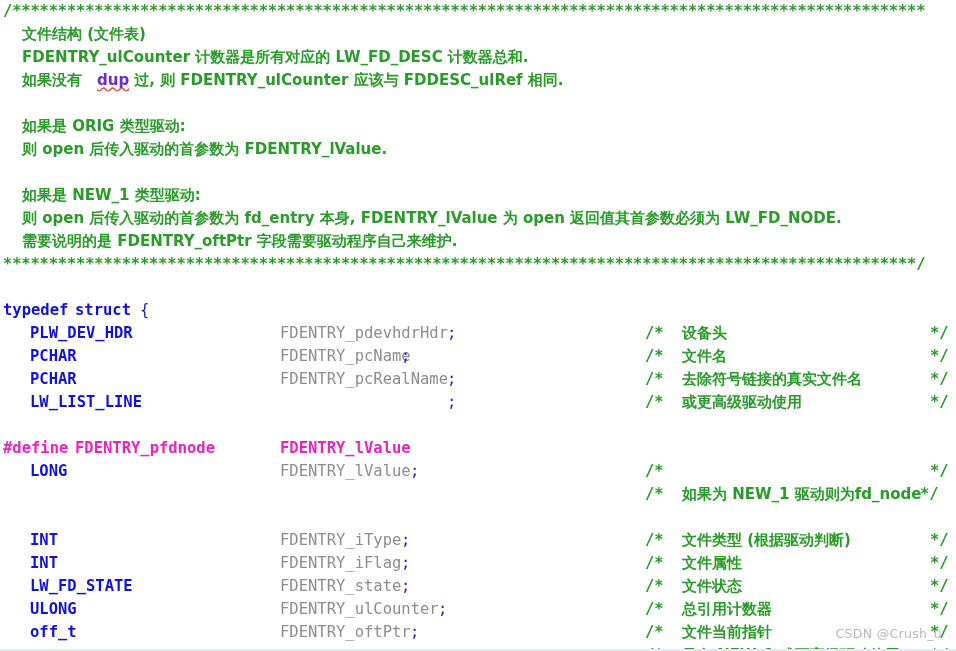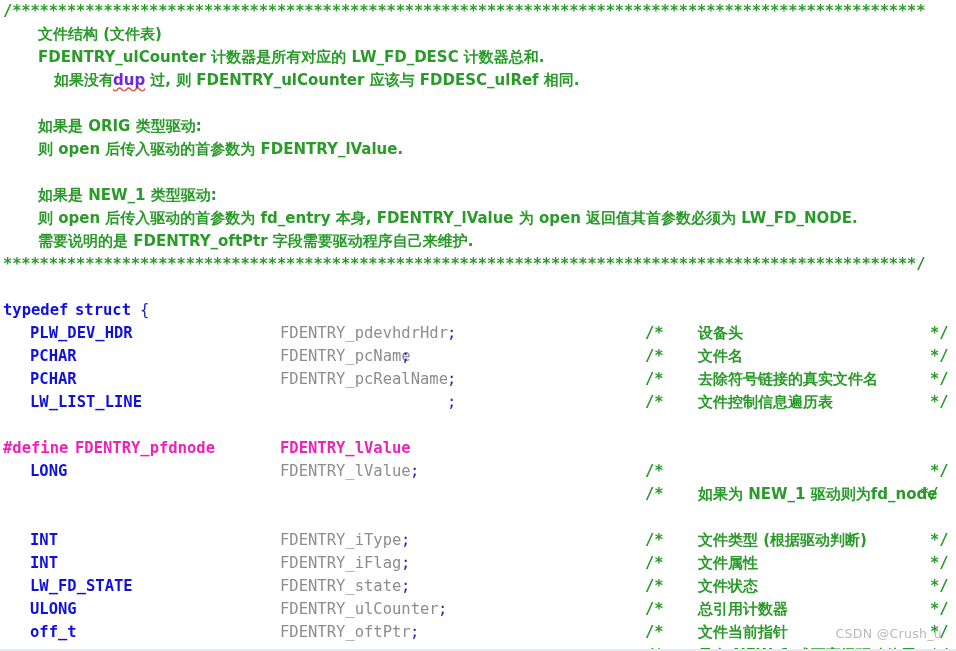--- a/index.html
+++ b/index.html
@@ -47,21 +47,21 @@
     text-decoration-skip-ink: none;
   }
 
   
   .col-type   { position: absolute; left: 30px; top: 0; }
   .col-name   { position: absolute; left: 280px; top: 0; }
   .col-cmt    { position: absolute; left: 645px; top: 0; }
   .col-cmt-end{ position: absolute; left: 930px; top: 0; }
   .col-start  { position: absolute; left: 3px; top: 0; }
 
-  .cn { font-family: "DejaVu Sans", "Liberation Sans", sans-serif; font-size: 15px; margin-left: 16px; }
+  .cn { font-family: "DejaVu Sans", "Liberation Sans", sans-serif; font-size: 15px; }
 
   #watermark {
     position: absolute;
     right: 14px;
     bottom: 8px;
     font-family: "DejaVu Sans", "Liberation Sans", sans-serif;
     font-size: 12.5px;
     color: #b9b9b9;
     letter-spacing: 0.3px;
     white-space: nowrap;
@@ -85,21 +85,21 @@
 
   <div class="code-line">
     <span class="col-start c-comment cn" style="left:22px">文件结构 (文件表)</span>
   </div>
 
   <div class="code-line">
     <span class="col-start c-comment cn" style="left:22px">FDENTRY_ulCounter 计数器是所有对应的 LW_FD_DESC 计数器总和.</span>
   </div>
 
   <div class="code-line">
-    <span class="col-start c-comment cn" style="left:38px">如果没有 </span>
+    <span class="col-start c-comment cn" style="left:22px">如果没有 </span>
     <span class="c-comment cn misspell" style="position:absolute;left:97px;top:0">dup</span>
     <span class="c-comment cn" style="position:absolute;left:129px;top:0"> 过, 则 FDENTRY_ulCounter 应该与 FDDESC_ulRef 相同.</span>
   </div>
 
   <div class="spacer"></div>
 
   <div class="code-line">
     <span class="col-start c-comment cn" style="left:22px">如果是 ORIG 类型驱动:</span>
   </div>
   <div class="code-line">
@@ -151,21 +151,21 @@
     <span class="col-name c-field">FDENTRY_pcRealName</span><span class="c-punct" style="position:absolute;left:447px;top:0">;</span>
     <span class="col-cmt c-comment">/*</span>
     <span class="c-comment cn" style="position:absolute;left:682px;top:0">去除符号链接的真实文件名</span>
     <span class="col-cmt-end c-comment">*/</span>
   </div>
 
   <div class="code-line">
     <span class="col-type c-type">LW_LIST_LINE</span>
     <span class="c-punct" style="position:absolute;left:447px;top:0">;</span>
     <span class="col-cmt c-comment">/*</span>
-    <span class="c-comment cn" style="position:absolute;left:682px;top:0">文件控制信息遍历表</span>
+    <span class="c-comment cn" style="position:absolute;left:682px;top:0">或更高级驱动使用</span>
     <span class="col-cmt-end c-comment">*/</span>
   </div>
 
   <div class="spacer"></div>
 
   <div class="code-line">
     <span class="col-start c-macro">#define</span>
     <span class="c-macroname" style="position:absolute;left:75px;top:0">FDENTRY_pfdnode</span>
     <span class="col-name c-macroname">FDENTRY_lValue</span>
   </div>

